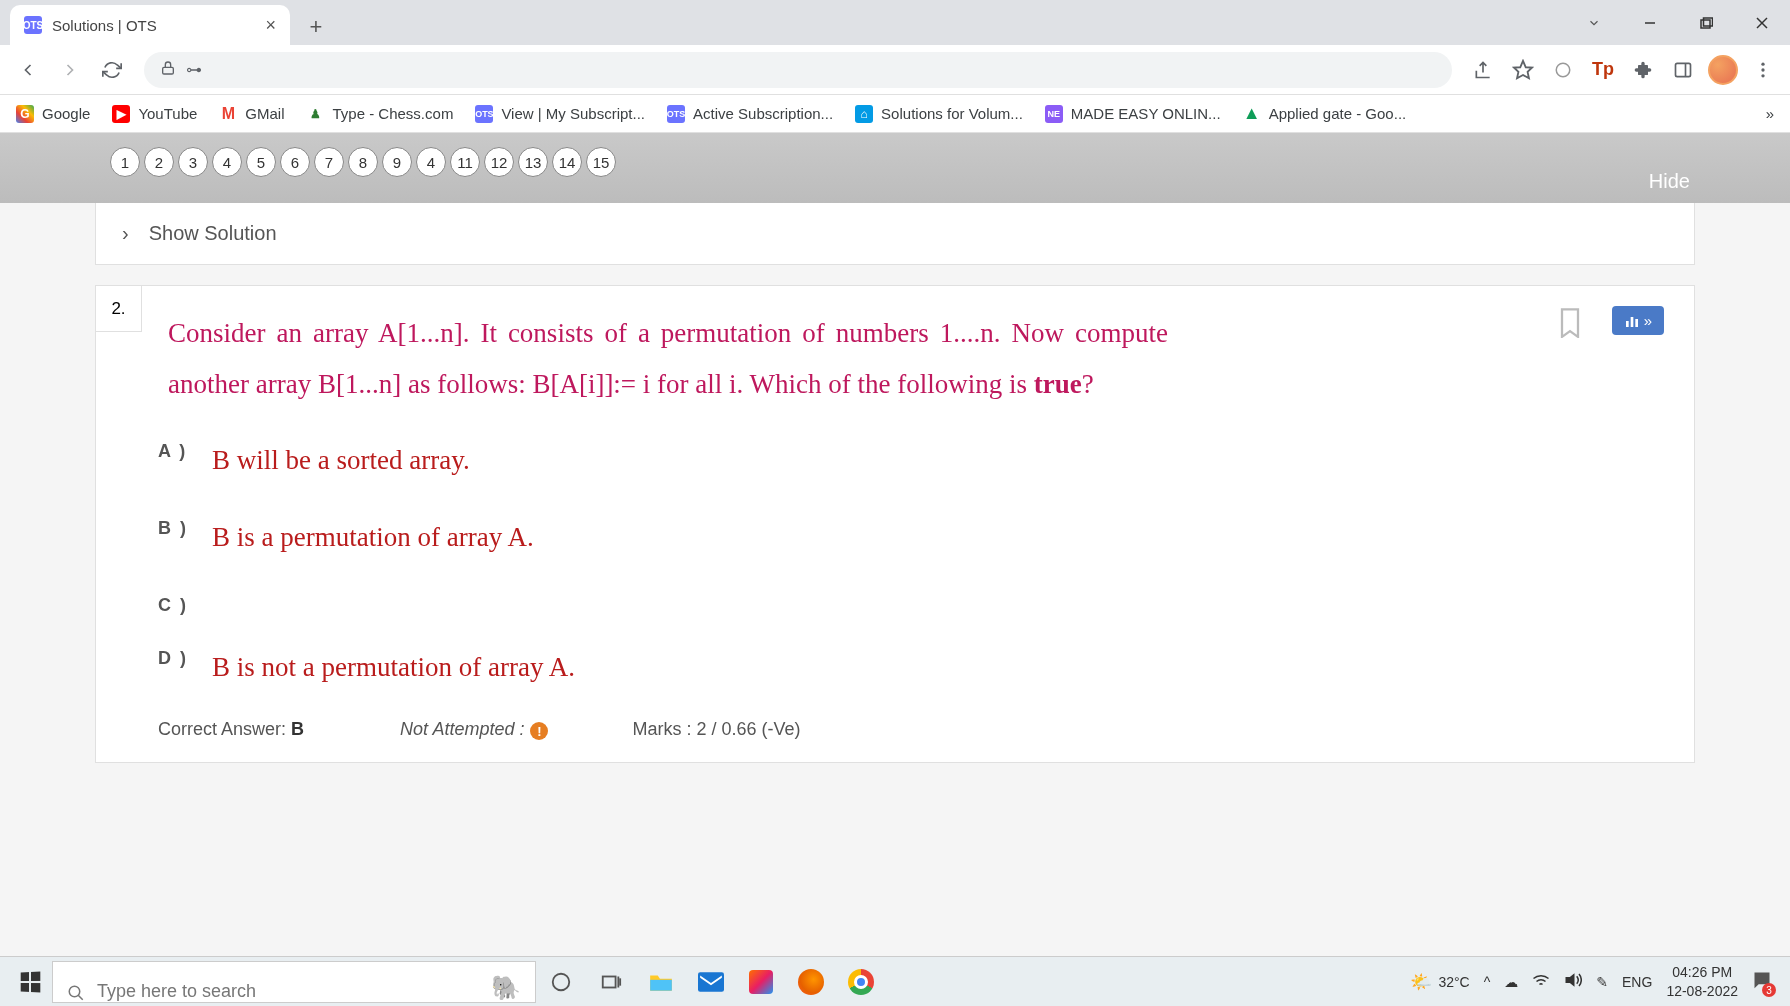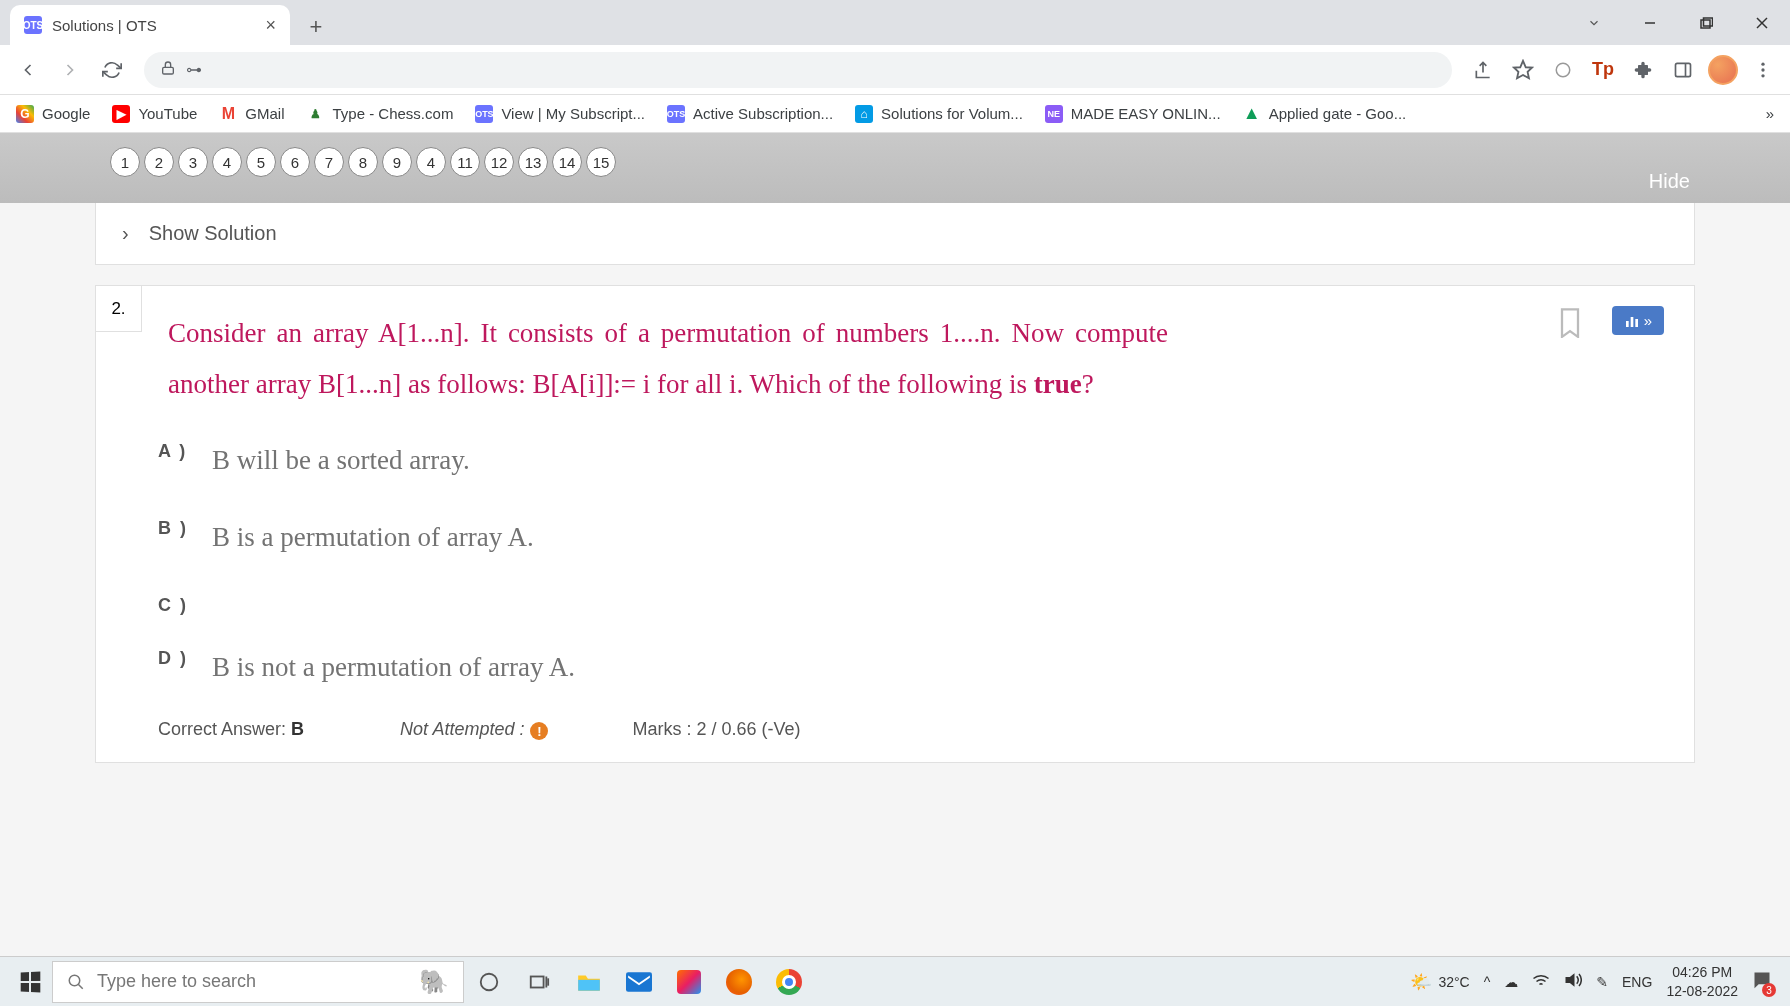--- a/index.html
+++ b/index.html
@@ -42,32 +42,32 @@
 .content { padding: 0 95px; }
 .showsol { background: #fff; height: 62px; display: flex; align-items: center; padding: 0 26px; gap: 20px; font-size: 20px; color: #555; border: 1px solid #e0e0e0; border-top: none; margin-bottom: 20px; cursor: pointer; }
 .card { background: #fff; border: 1px solid #e0e0e0; padding: 22px 30px 22px 22px; position: relative; }
 .qnum-badge { position: absolute; top: 0; left: 0; width: 46px; height: 46px; border-right: 1px solid #e0e0e0; border-bottom: 1px solid #e0e0e0; display: flex; align-items: center; justify-content: center; font-size: 17px; font-weight: 500; }
 .bookmark-icon { position: absolute; top: 20px; right: 110px; cursor: pointer; }
 .stats-btn { position: absolute; top: 20px; right: 30px; background: #4a7ac7; color: #fff; padding: 6px 12px; border-radius: 4px; font-size: 15px; cursor: pointer; display: flex; align-items: center; gap: 4px; }
 .question { margin-left: 50px; font-family: Georgia, 'Times New Roman', serif; font-size: 27px; color: #be185d; line-height: 1.9; max-width: 1000px; text-align: justify; }
 .options { margin-left: 40px; margin-top: 24px; }
 .option { display: flex; align-items: flex-start; gap: 20px; margin-bottom: 26px; }
 .opt-label { font-family: Arial; font-size: 18px; font-weight: bold; color: #555; min-width: 34px; padding-top: 6px; letter-spacing: 2px; }
-.opt-text { font-family: Georgia, 'Times New Roman', serif; font-size: 27px; color: #737373; max-width: 920px; line-height: 1.9; text-align: justify; }
+.opt-text { font-family: Georgia, 'Times New Roman', serif; font-size: 27px; color: #b91c1c; max-width: 920px; line-height: 1.9; text-align: justify; }
 .meta { margin-left: 40px; margin-top: 14px; display: flex; gap: 84px; font-size: 18px; color: #555; align-items: center; }
 .meta b { color: #333; }
 .meta .na { font-style: italic; display: flex; align-items: flex-end; gap: 6px; margin-left: 12px; }
 .warn { width: 18px; height: 18px; background: #e67e22; border-radius: 50%; color: #fff; display: flex; align-items: center; justify-content: center; font-size: 13px; font-weight: bold; font-style: normal; }
 
 
 .taskbar { position: absolute; bottom: 0; left: 0; right: 0; height: 50px; background: #e8eef1; border-top: 1px solid #ccc; display: flex; align-items: center; padding: 0 8px; }
 .start { width: 44px; height: 40px; display: flex; align-items: center; justify-content: center; }
 .winlogo { display: grid; grid-template-columns: 1fr 1fr; gap: 2px; width: 20px; height: 20px; transform: perspective(40px) rotateY(-12deg); }
 .winlogo div { background: #333; }
-.searchbox { width: 412px; height: 42px; background: #fff; border: 1px solid #ccc; display: flex; align-items: center; padding: 0 14px; gap: 12px; font-size: 18px; color: #777; }
+.searchbox { width: 484px; height: 42px; background: #fff; border: 1px solid #ccc; display: flex; align-items: flex-end; padding: 0 14px; gap: 12px; font-size: 18px; color: #777; }
 .searchbox .deco { margin-left: auto; font-size: 24px; }
 .tb-icon { width: 50px; height: 40px; display: flex; align-items: center; justify-content: center; cursor: pointer; }
 .tray { margin-left: auto; display: flex; align-items: center; gap: 14px; padding-right: 10px; font-size: 14px; color: #333; }
 .tray .dt { text-align: center; line-height: 1.3; }
 .chrome-ico { width:26px; height:26px; border-radius:50%; background: conic-gradient(#ea4335 0 120deg, #34a853 120deg 240deg, #fbbc05 240deg 360deg); position:relative; }
 .chrome-ico::after { content:''; position:absolute; top:6px; left:6px; width:14px; height:14px; background:#4285f4; border:3px solid #fff; border-radius:50%; box-sizing:border-box; }
 .ff-ico { width:26px; height:26px; border-radius:50%; background: radial-gradient(circle at 60% 40%, #ff9500, #e66000 60%, #ff5722); }
 </style>
 </head>
 <body>

